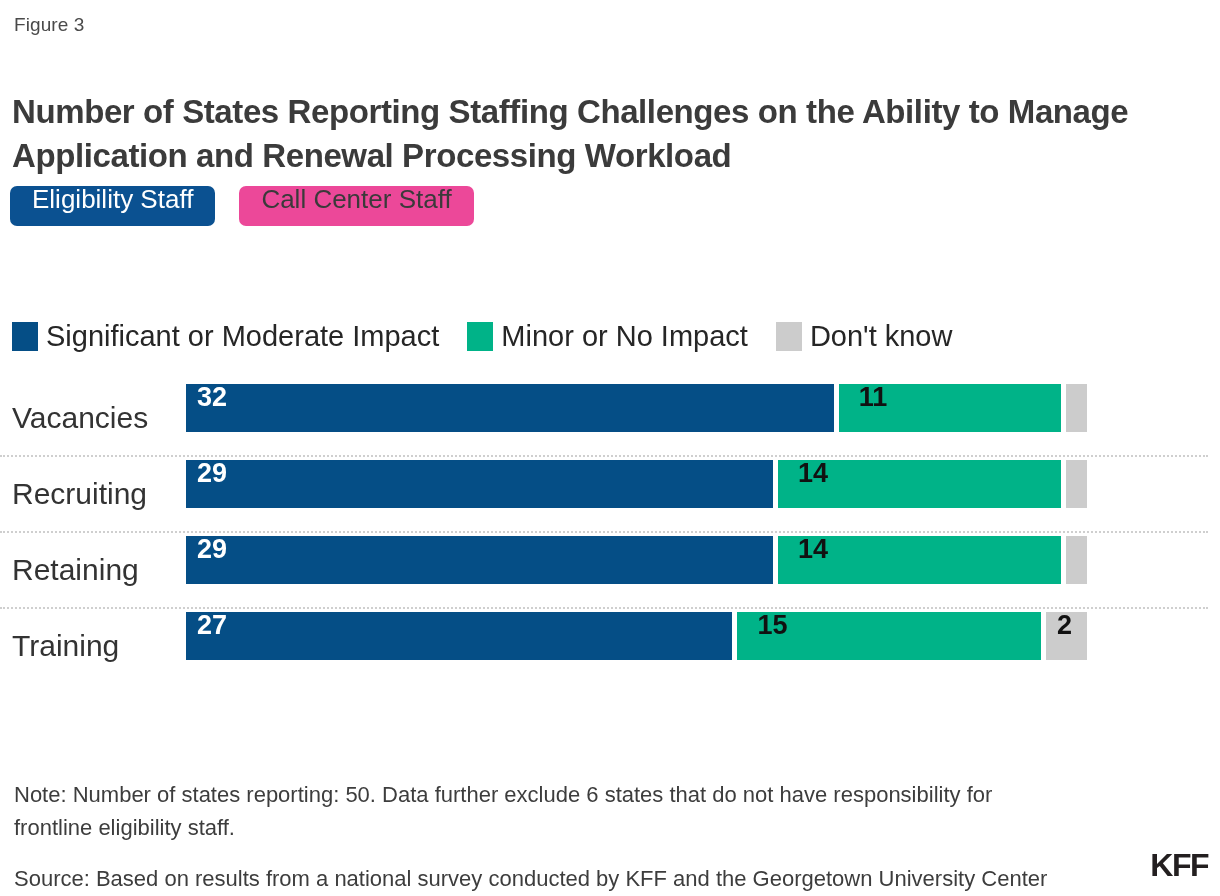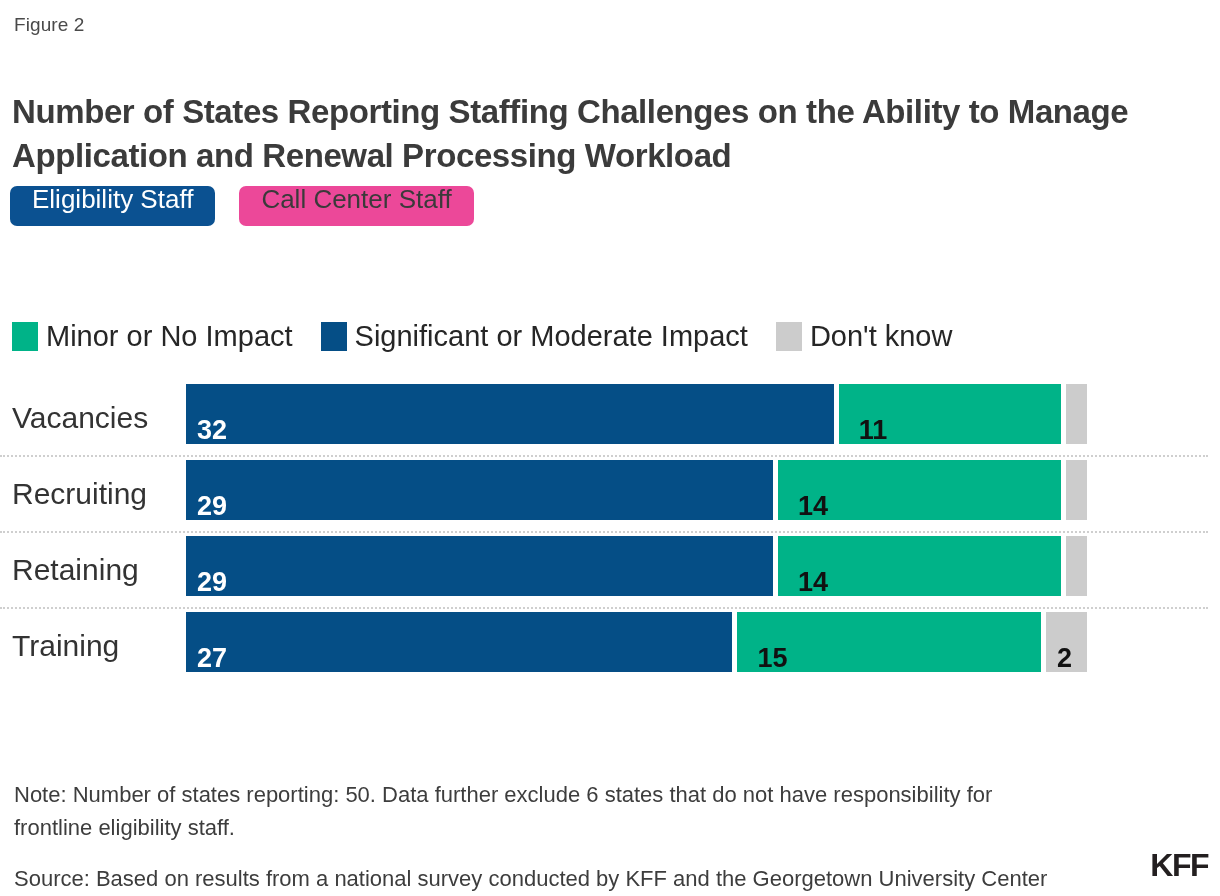--- a/index.html
+++ b/index.html
@@ -107,23 +107,23 @@
     position: absolute;
     left: 186px;
     top: 4px;
     height: 56px;
     width: 1022px;
     display: flex;
     align-items: stretch;
   }
   .seg {
     position: relative;
-    height: 60px;
-    display: flex;
-    align-items: flex-end;
+    height: 48px;
+    display: flex;
+    align-items: flex-start;
     margin-right: 5px;
   }
   .seg:last-child { margin-right: 0; }
   .seg-label {
     font-size: 27px;
     font-weight: bold;
     padding-left: 11px;
     white-space: nowrap;
     line-height: 1;
   }
@@ -163,37 +163,37 @@
     font-size: 32px;
     font-weight: bold;
     letter-spacing: -1.5px;
     color: #231f20;
     font-family: "Liberation Sans", sans-serif;
   }
 </style>
 </head>
 <body>
 
-<div class="figure-label">Figure 2</div>
+<div class="figure-label">Figure 3</div>
 
 <h1 class="chart-title">Number of States Reporting Staffing Challenges on the Ability to Manage Application and Renewal Processing Workload</h1>
 
 <div class="tabs">
   <button class="tab active">Eligibility Staff</button>
   <button class="tab inactive">Call Center Staff</button>
 </div>
 
 <div class="legend">
   <div class="legend-item">
+    <span class="legend-swatch seg-sig"></span>
+    <span class="legend-text">Significant or Moderate Impact</span>
+  </div>
+  <div class="legend-item">
     <span class="legend-swatch seg-min"></span>
     <span class="legend-text">Minor or No Impact</span>
-  </div>
-  <div class="legend-item">
-    <span class="legend-swatch seg-sig"></span>
-    <span class="legend-text">Significant or Moderate Impact</span>
   </div>
   <div class="legend-item">
     <span class="legend-swatch seg-dk"></span>
     <span class="legend-text">Don't know</span>
   </div>
 </div>
 
 <div class="plot" id="plot">
     <div class="row" style="top: 0px;">
       <div class="row-label">Vacancies</div>

